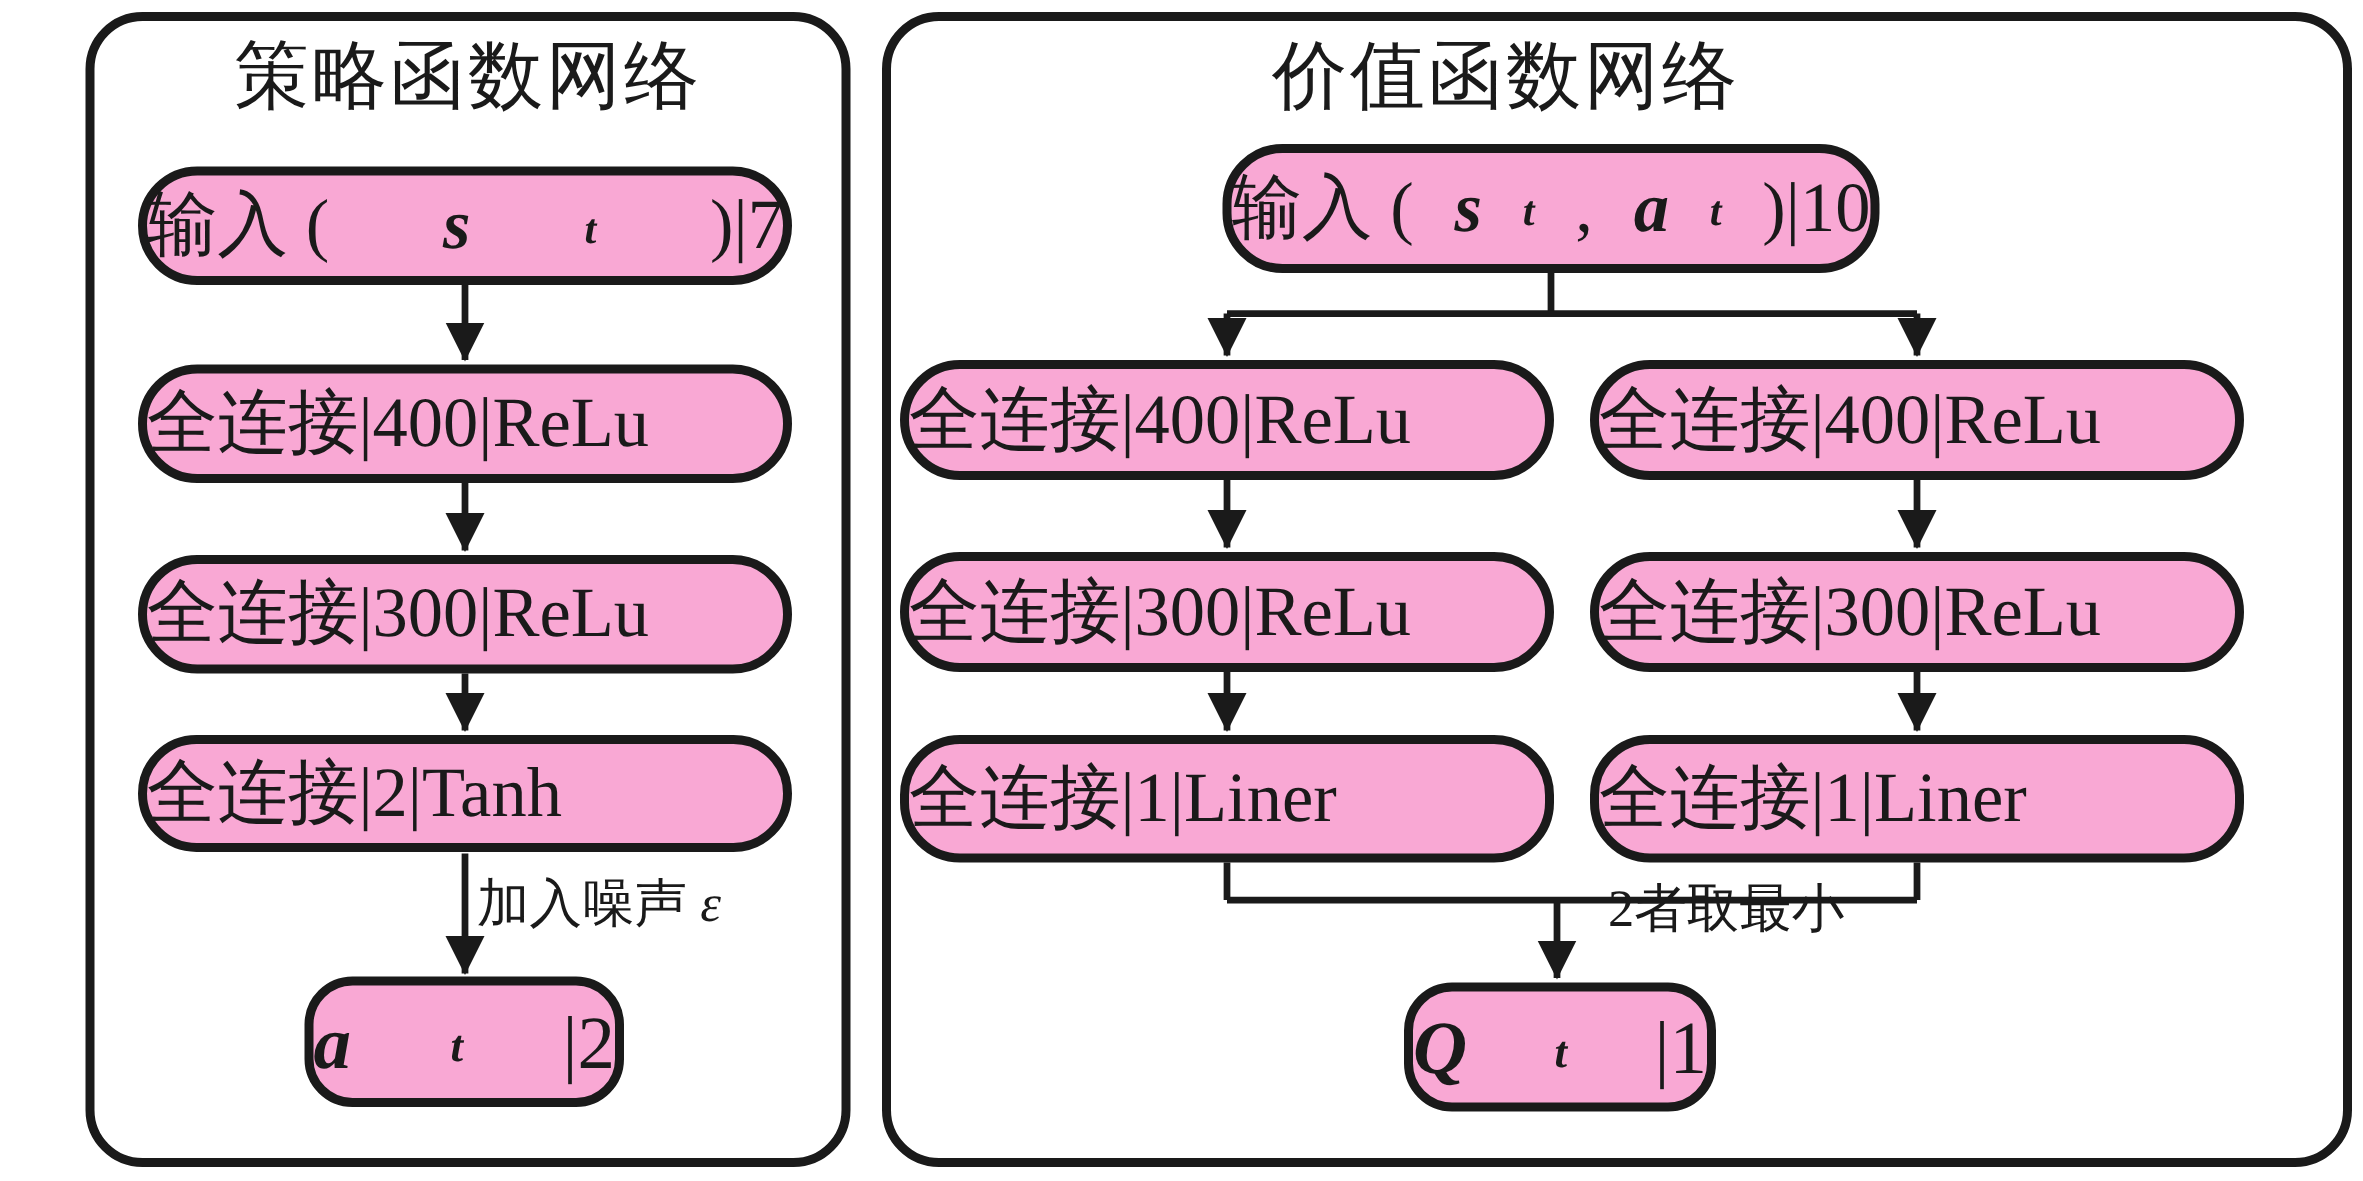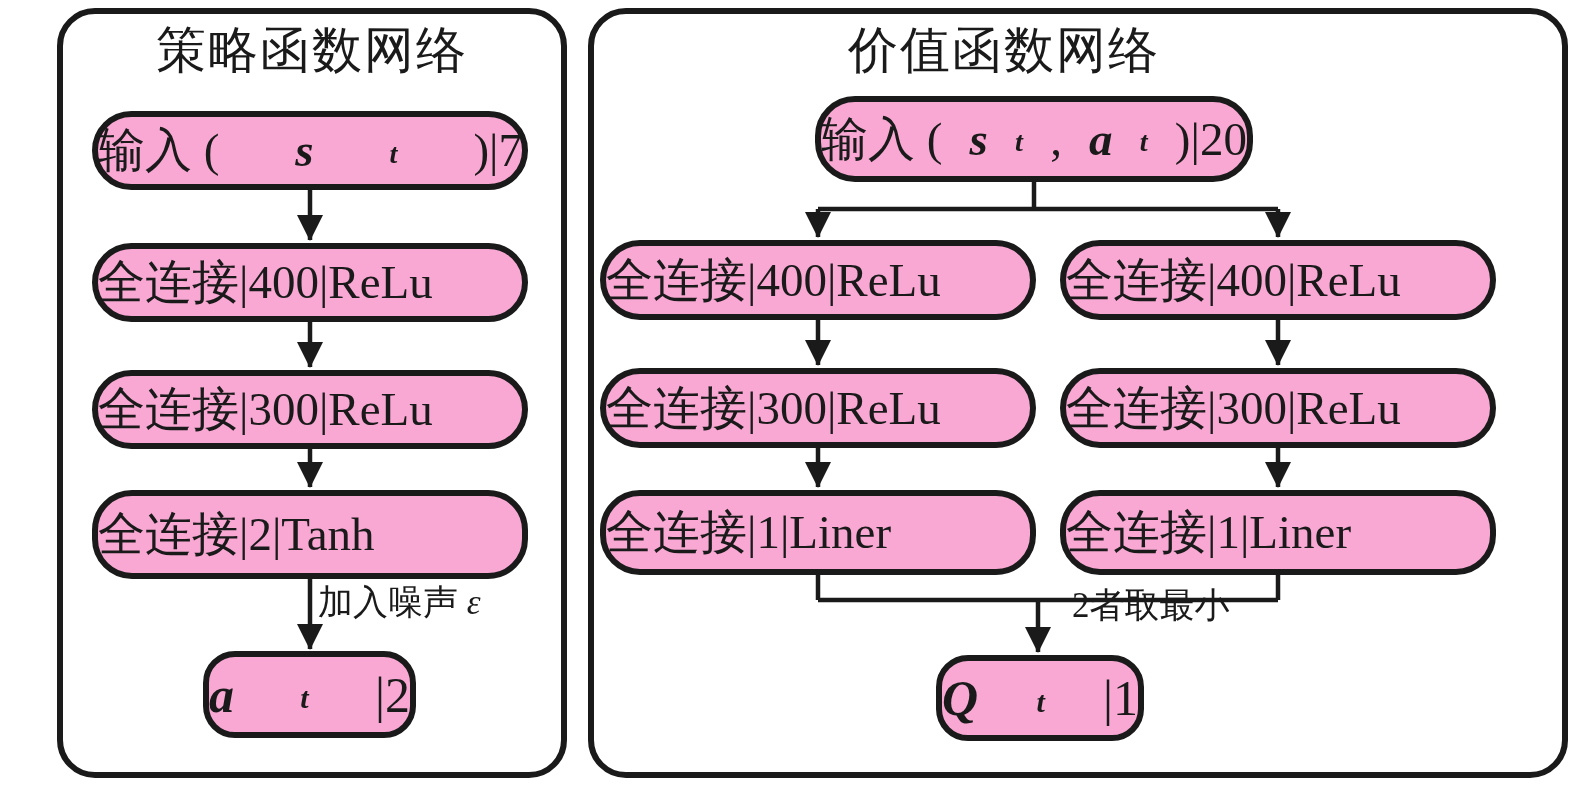--- a/index.html
+++ b/index.html
@@ -100,38 +100,38 @@
   <div class="panel-title" id="value-title">价值函数网络</div>
 
   <div class="node" style="left:92px;top:111px;width:436px;height:79px;">
     <span>输入 (</span>
       <span class="bi">s</span>
       <sub class="bi">t</sub>
       <span>)|7</span>
   </div>
   <div class="node" style="left:92px;top:243px;width:436px;height:79px;">全连接|400|ReLu</div>
   <div class="node" style="left:92px;top:370px;width:436px;height:79px;">全连接|300|ReLu</div>
-  <div class="node" style="left:92px;top:490px;width:436px;height:89px;">全连接|2|Tanh</div>
+  <div class="node" style="left:92px;top:490px;width:436px;height:78px;">全连接|2|Tanh</div>
   <div class="edge-label" style="left:318px;top:585px;">
     <span>加入噪声 </span><span class="eps">ε</span>
   </div>
   <div class="node small" style="left:203px;top:651px;width:213px;height:87px;">
     <span class="bi">a</span>
       <sub class="bi">t</sub>
       <span>|2</span>
   </div>
 
   <div class="node" style="left:815px;top:96px;width:438px;height:86px;">
     <span>输入 (</span>
       <span class="bi">s</span>
       <sub class="bi">t</sub>
       <span>, </span>
       <span class="bi">a</span>
       <sub class="bi">t</sub>
-      <span>)|20</span>
+      <span>)|10</span>
   </div>
 
   <div class="node" style="left:600px;top:240px;width:436px;height:80px;">全连接|400|ReLu</div>
   <div class="node" style="left:1060px;top:240px;width:436px;height:80px;">全连接|400|ReLu</div>
   <div class="node" style="left:600px;top:368px;width:436px;height:80px;">全连接|300|ReLu</div>
   <div class="node" style="left:1060px;top:368px;width:436px;height:80px;">全连接|300|ReLu</div>
   <div class="node" style="left:600px;top:490px;width:436px;height:85px;">全连接|1|Liner</div>
   <div class="node" style="left:1060px;top:490px;width:436px;height:85px;">全连接|1|Liner</div>
 
   <div class="edge-label" style="left:1072px;top:588px;">2者取最小</div>

